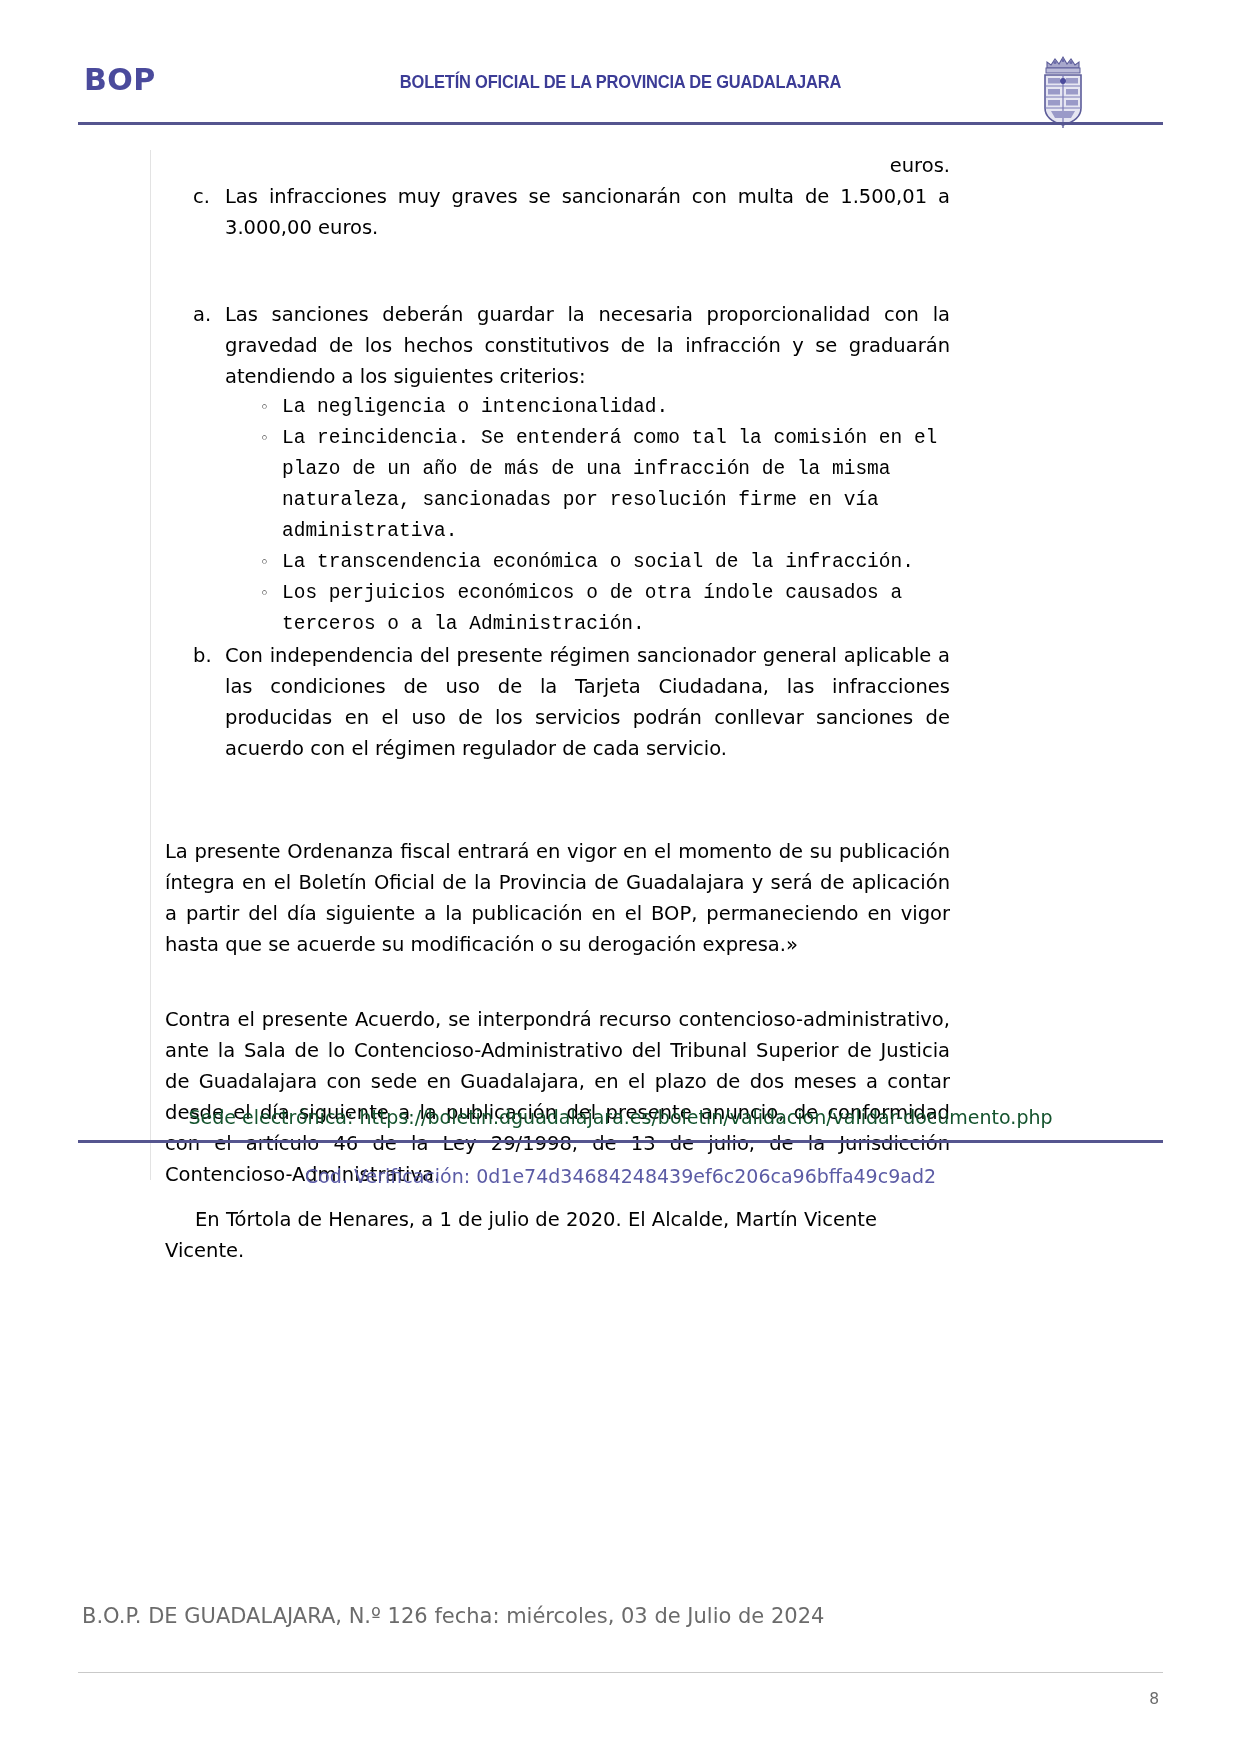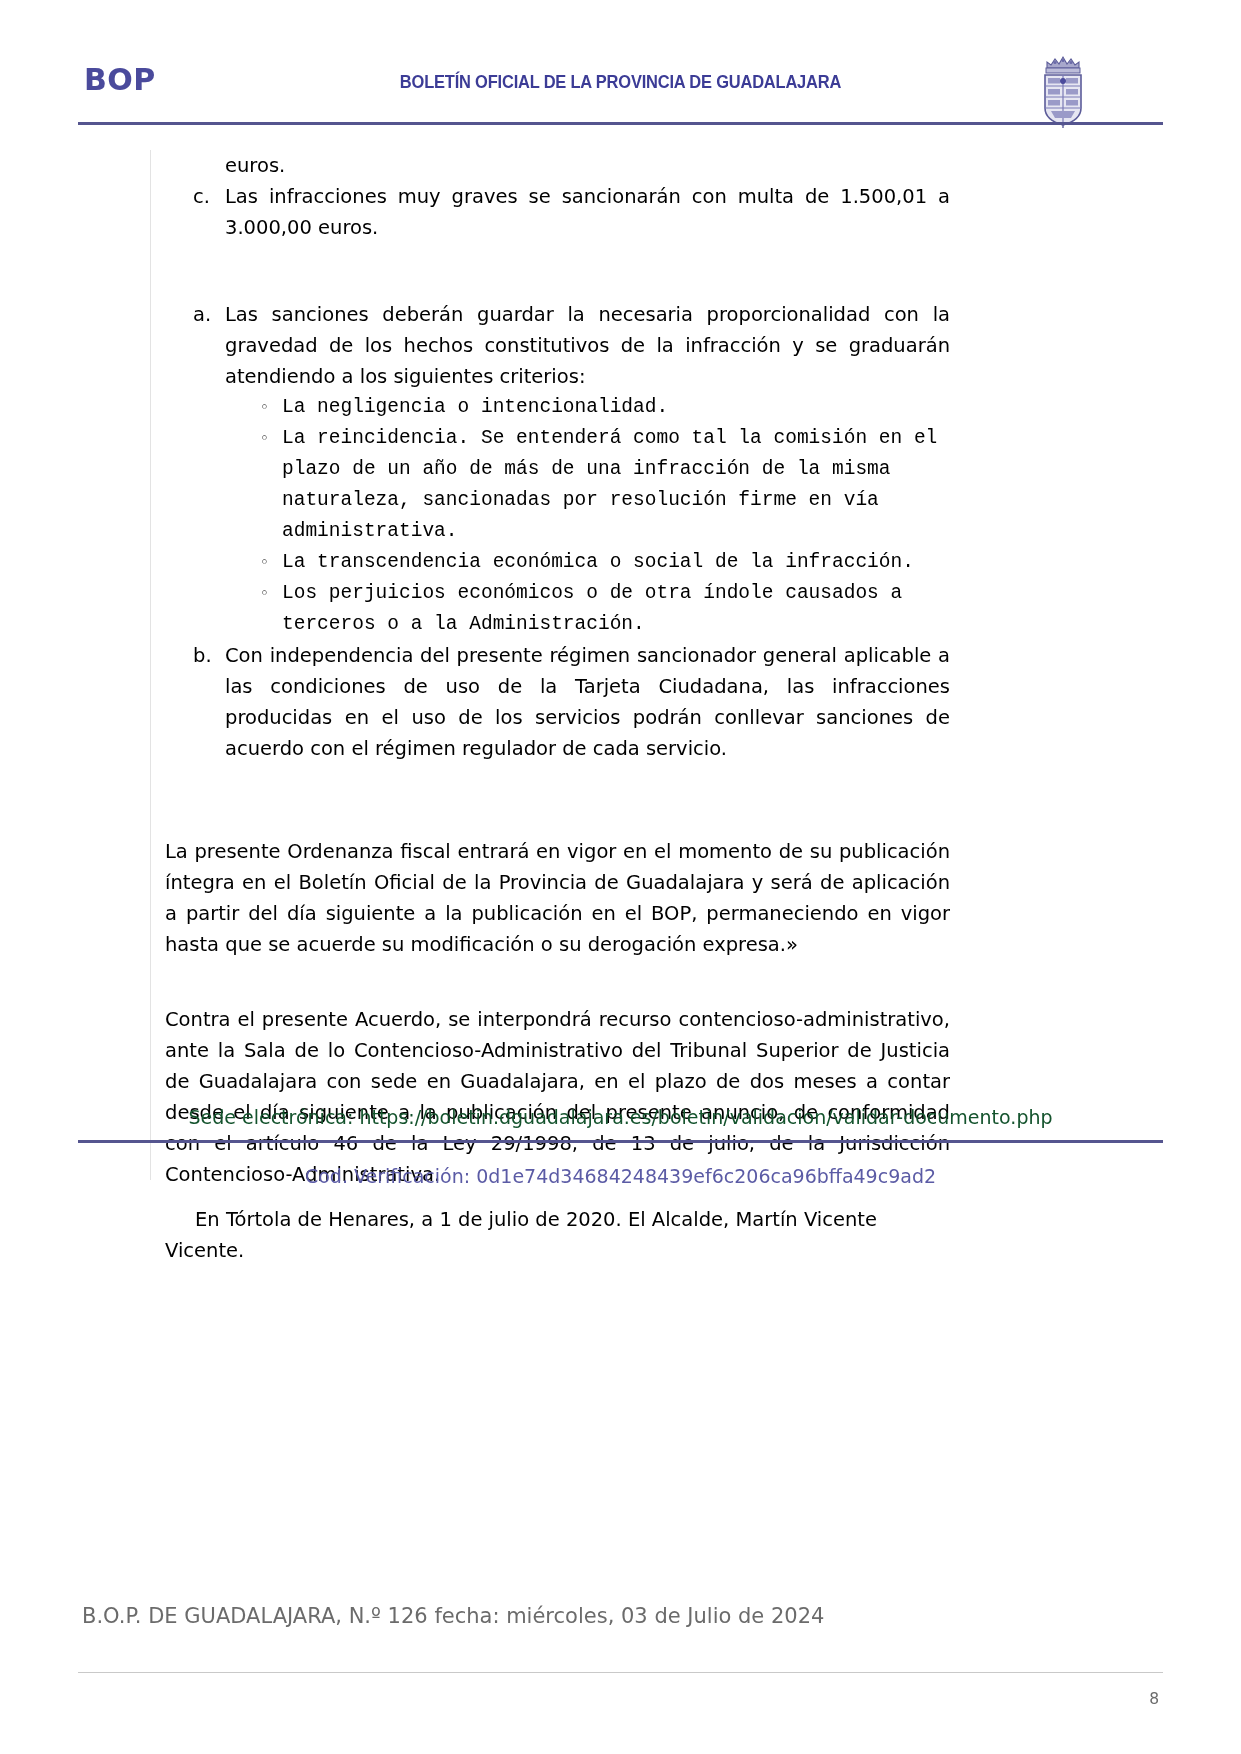--- a/index.html
+++ b/index.html
@@ -104,21 +104,21 @@
   .alpha-marker {
     width: 32px;
     flex: 0 0 32px;
     text-align: left;
   }
   .alpha-body {
     flex: 1 1 auto;
     text-align: justify;
     text-justify: inter-word;
   }
-  .alpha-body.nojust { text-align: left; }
+  .alpha-body.nojust { text-align: right; }
 
   
   .circle-list {
     margin-left: 95px;
   }
   .circle-item {
     display: flex;
     align-items: flex-start;
   }
   .circle-marker {

